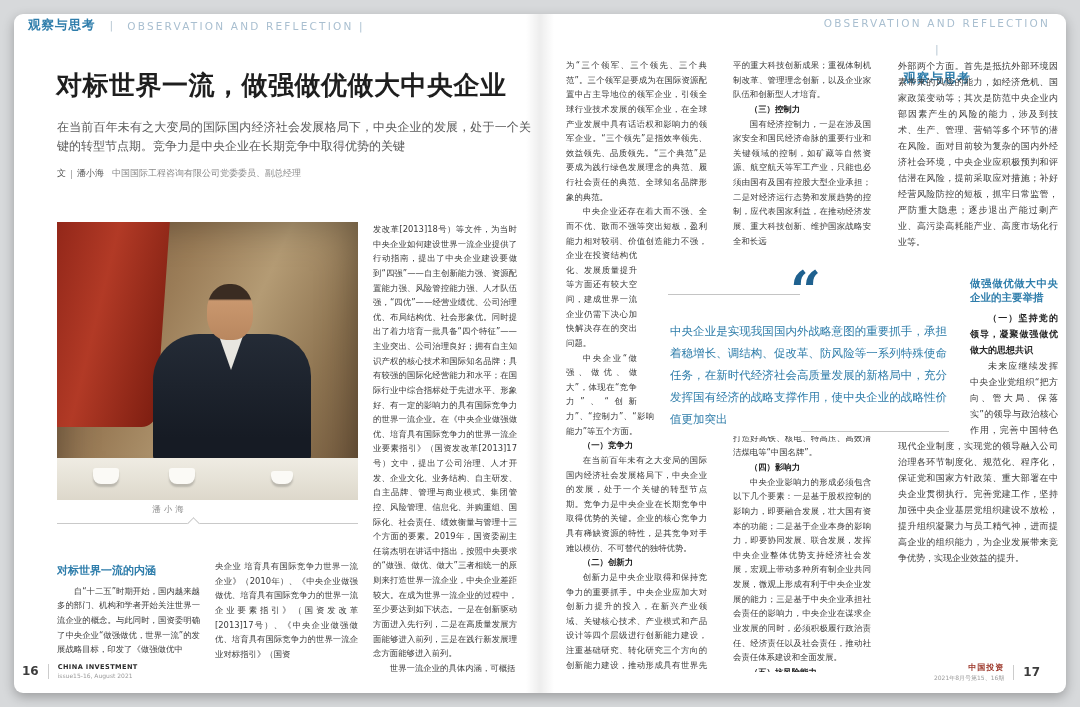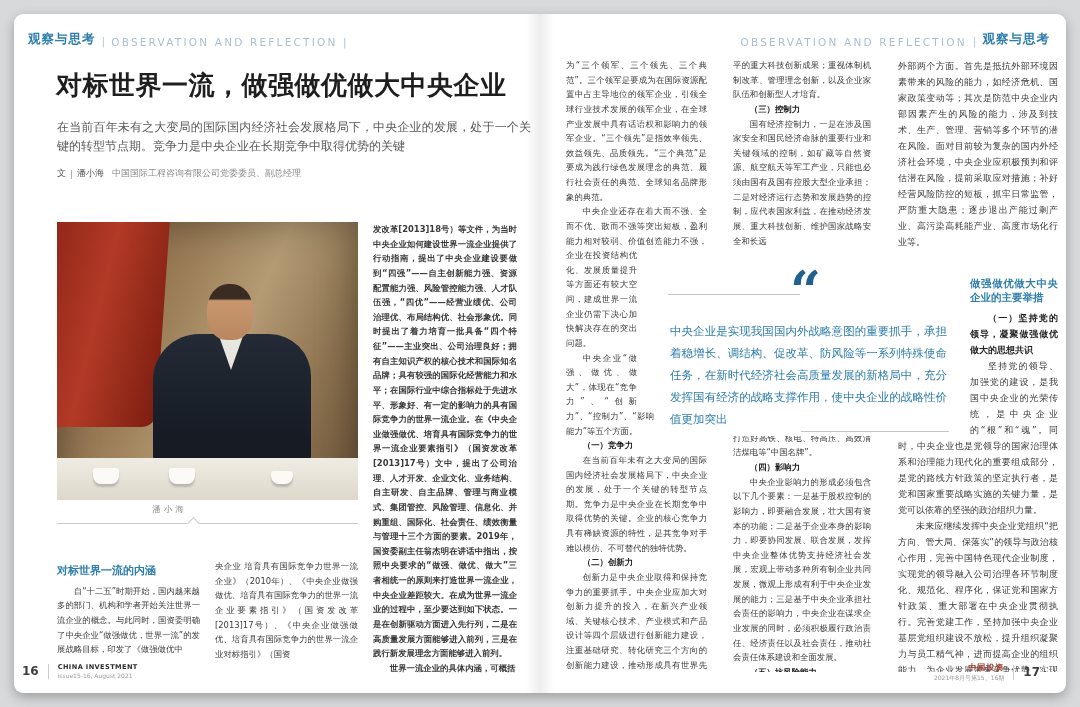--- a/index.html
+++ b/index.html
@@ -10,23 +10,23 @@
   .spread{
     position:absolute;left:14px;top:14px;width:1052px;height:679px;
     background:#ffffff;border-radius:9px;box-shadow:0 4px 12px rgba(0,0,0,.28);
     overflow:hidden;
   }
   .seam{
     position:absolute;left:512px;top:0;width:28px;height:679px;
     background:linear-gradient(90deg,rgba(0,0,0,0) 0%,rgba(0,0,0,.07) 50%,rgba(0,0,0,0) 100%);
   }
   
-  .hdr{position:absolute;top:17px;display:flex;align-items:flex-end;gap:6px;white-space:nowrap;}
+  .hdr{position:absolute;top:3px;display:flex;align-items:center;gap:14px;white-space:nowrap;}
   .hdr-left{left:14px;}
-  .hdr-right{right:16px;}
+  .hdr-right{right:16px;flex-direction:column;}
   .hdr-cn{font-size:12.5px;font-weight:bold;color:#2e7dab;letter-spacing:1px;}
   .hdr-sep{color:#b8c8d4;font-size:11px;}
   .hdr-en{font-size:10.5px;color:#a9bfd0;letter-spacing:2.2px;}
   
   .title{
     position:absolute;left:42px;top:54px;width:480px;
     font-family:"DejaVu Serif", serif;font-size:26px;font-weight:600;
     color:#1e1e1e;letter-spacing:.5px;
   }
   .dek{
@@ -83,21 +83,21 @@
     border-left:1px solid #c9c9c9;border-top:1px solid #c9c9c9;transform:rotate(45deg);
   }
   
   .col{position:absolute;font-size:8.4px;line-height:1.74;color:#3a3a3a;text-align:justify;overflow:hidden;}
   .col p{margin:0;text-indent:2em;}
   .col p.noind{text-indent:0;}
   .col p.sub{font-weight:bold;color:#222;}
   .col-head{font-size:11px;font-weight:bold;color:#2e7dab;line-height:1.35;margin:0 0 5px 0;text-indent:0;}
   .l-col1{left:43px;top:550px;width:143px;height:110px;}
   .l-col2{left:201px;top:545px;width:143px;height:115px;}
-  .l-col3{left:359px;top:208px;width:144px;height:452px;font-weight:bold;}
+  .l-col3{left:359px;top:208px;width:144px;height:452px;}
   .r-colA{left:552px;top:44px;width:141px;height:614px;}
   .r-colB{left:719px;top:44px;width:138px;height:614px;}
   .r-colC{left:884px;top:44px;width:160px;height:614px;font-size:9px;line-height:1.78;}
   .r-colC .col-head{font-size:10.5px;margin-top:26px;}
   .gap-r{float:right;width:70px;height:152px;}
   .gap-l{float:left;width:72px;height:172px;}
   .gap-block{height:168px;}
   
   .quote{
     position:absolute;left:640px;top:250px;width:303px;height:172px;background:#fff;
@@ -208,21 +208,20 @@
     <p>中央企业影响力的形成必须包含以下几个要素：一是基于股权控制的影响力，即要融合发展，壮大国有资本的功能；二是基于企业本身的影响力，即要协同发展、联合发展，发挥中央企业整体优势支持经济社会发展，宏观上带动多种所有制企业共同发展，微观上形成有利于中央企业发展的能力；三是基于中央企业承担社会责任的影响力，中央企业在谋求企业发展的同时，必须积极履行政治责任、经济责任以及社会责任，推动社会责任体系建设和全面发展。</p>
     <p class="sub">（五）抗风险能力</p>
 
   </div>
 
   <div class="col r-colC">
     <p class="noind">外部两个方面。首先是抵抗外部环境因素带来的风险的能力，如经济危机、国家政策变动等；其次是防范中央企业内部因素产生的风险的能力，涉及到技术、生产、管理、营销等多个环节的潜在风险。面对目前较为复杂的国内外经济社会环境，中央企业应积极预判和评估潜在风险，提前采取应对措施；补好经营风险防控的短板，抓牢日常监管，严防重大隐患；逐步退出产能过剩产业、高污染高耗能产业、高度市场化行业等。</p>
     <span class="gap-l"></span>
     <div class="col-head">做强做优做大中央企业的主要举措</div>
     <p class="sub">（一）坚持党的领导，凝聚做强做优做大的思想共识</p>
-    <p>坚持党的领导、加强党的建设，是我国中央企业的光荣传统，是中央企业的“根”和“魂”。同时，中央企业也是党领导的国家治理体系和治理能力现代化的重要组成部分，是党的路线方针政策的坚定执行者，是党和国家重要战略实施的关键力量，是党可以依靠的坚强的政治组织力量。</p>
     <p>未来应继续发挥中央企业党组织“把方向、管大局、保落实”的领导与政治核心作用，完善中国特色现代企业制度，实现党的领导融入公司治理各环节制度化、规范化、程序化，保证党和国家方针政策、重大部署在中央企业贯彻执行。完善党建工作，坚持加强中央企业基层党组织建设不放松，提升组织凝聚力与员工精气神，进而提高企业的组织能力，为企业发展带来竞争优势，实现企业效益的提升。</p>
 
   </div>
 
   <div class="quote">
     <div class="q-rule-top"></div>
     <div class="q-mark">“</div>
     <div class="q-text">中央企业是实现我国国内外战略意图的重要抓手，承担着稳增长、调结构、促改革、防风险等一系列特殊使命任务，在新时代经济社会高质量发展的新格局中，充分发挥国有经济的战略支撑作用，使中央企业的战略性价值更加突出</div>
     <div class="q-rule-bot"></div>
   </div>

